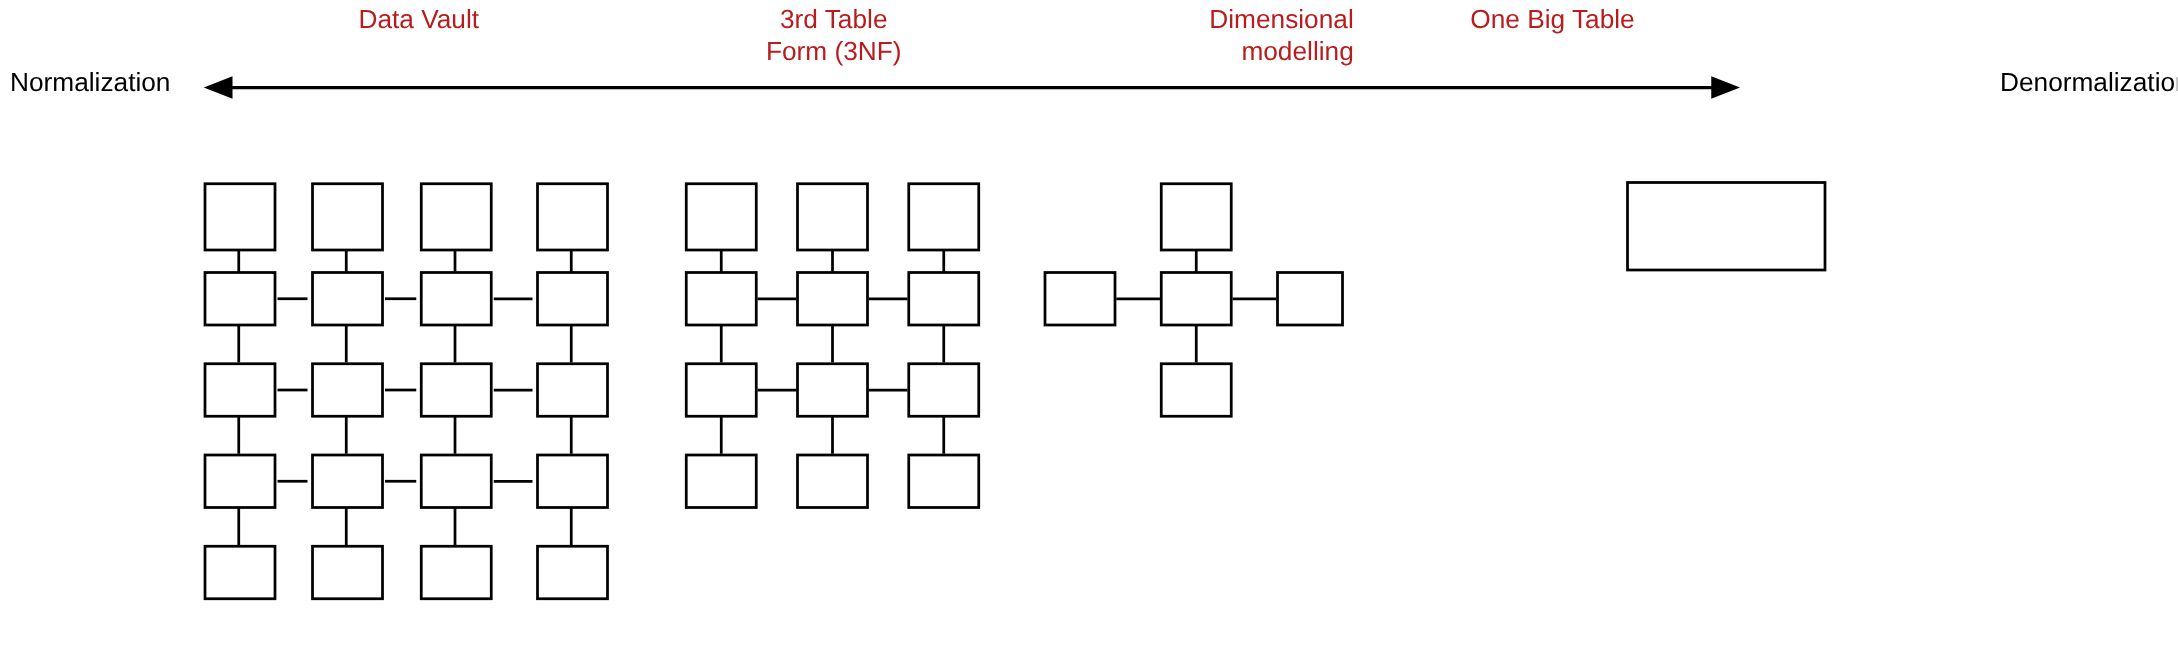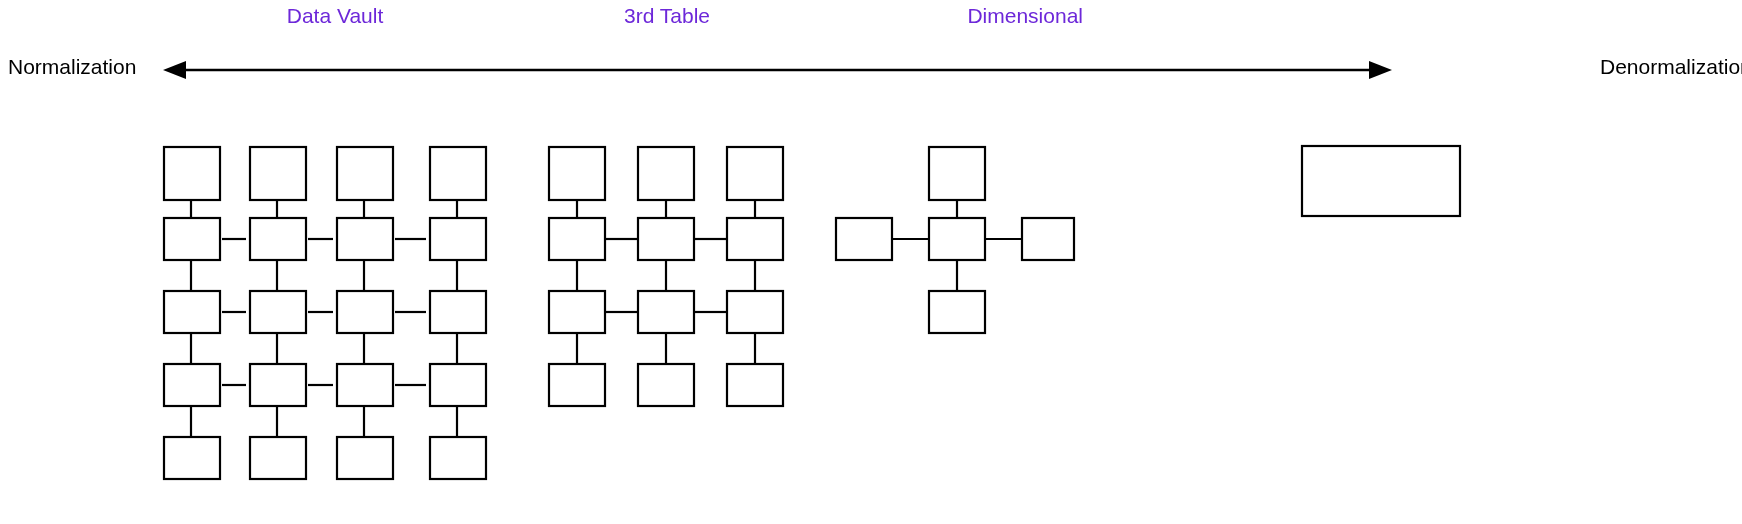--- a/index.html
+++ b/index.html
@@ -31,21 +31,21 @@
   }
   #label-denormalization {
     left: 1600px;
     top: 54px;
   }
   .stage-label {
     position: absolute;
     font-size: 21px;
     line-height: 26px;
     text-align: center;
-    color: #6d28d9;
+    color: #b91c1c;
     white-space: nowrap;
   }
   .stage-label .l1,
   .stage-label .l2 {
     display: block;
   }
   svg.diagram {
     position: absolute;
     left: 0;
     top: 0;
@@ -75,27 +75,30 @@
   <div class="axis-end-label" id="label-normalization">Normalization</div>
 
   <div class="axis-end-label" id="label-denormalization">Denormalization</div>
 
   <div class="stage-label" style="left:205px; top:3px; width:260px;">
     <span class="l1">Data Vault</span>
   </div>
 
   <div class="stage-label" style="left:537px; top:3px; width:260px;">
     <span class="l1">3rd Table</span>
+    <span class="l2">Form (3NF)</span>
   </div>
 
   <div class="stage-label" style="left:823px; top:3px; width:260px;text-align:right;">
     <span class="l1">Dimensional</span>
+    <span class="l2">modelling</span>
   </div>
 
   <div class="stage-label" style="left:1112px; top:3px; width:260px;">
+    <span class="l1">One Big Table</span>
   </div>
 
   <svg class="diagram" width="1742" height="524" viewBox="0 0 1742 524">
 
     <g>
       <line class="axis" x1="178" y1="70" x2="1378" y2="70"></line>
       <polygon class="arrowhead" points="163,70 186,61 186,79"></polygon>
       <polygon class="arrowhead" points="1392,70 1369,61 1369,79"></polygon>
     </g>
 

